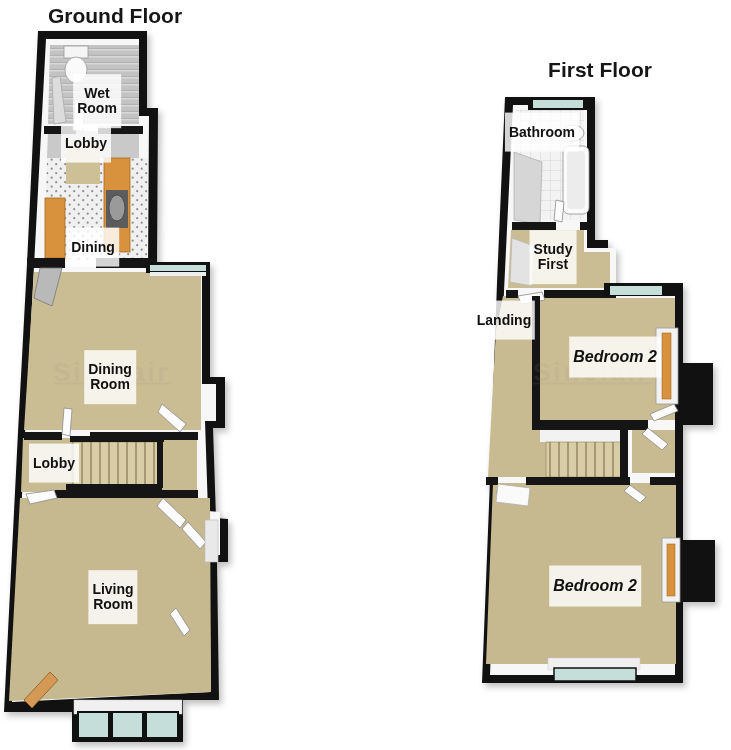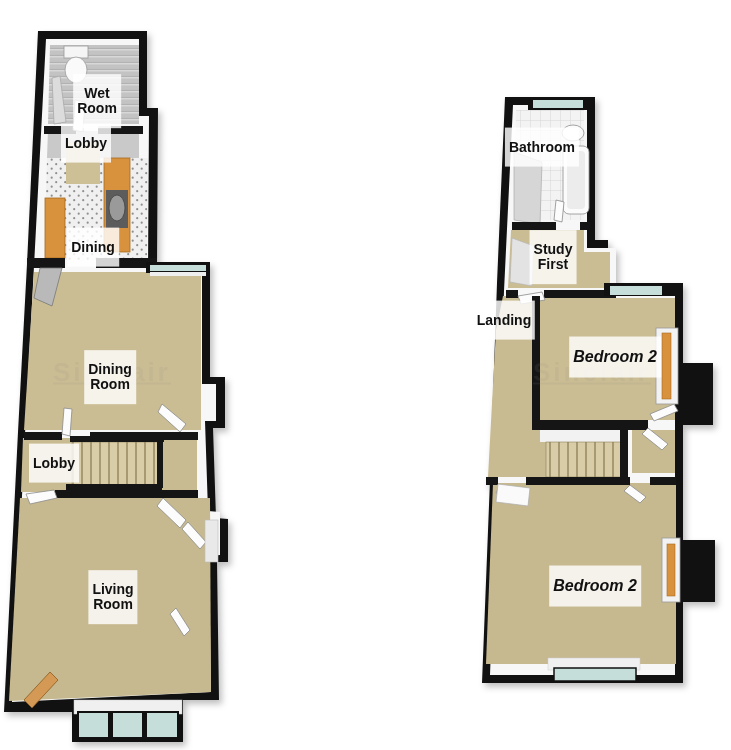--- a/index.html
+++ b/index.html
@@ -154,31 +154,33 @@
       <rect x="662" y="538" width="18" height="64" fill="#f2f2f2" stroke="#999" stroke-width="0.8"></rect>
       <rect x="667" y="544" width="8" height="52" fill="#d8913c" stroke="#a96c22" stroke-width="0.6"></rect>
       <rect x="548" y="658" width="92" height="12" fill="#f0f0f0" stroke="#ccc" stroke-width="0.5"></rect>
       <rect x="554" y="668" width="82" height="13" fill="#c6ded9" stroke="#111" stroke-width="1.5"></rect>
     </g>
   </svg>
 
   <div class="watermark" style="left:112px;top:372px">Sinclair</div>
   <div class="watermark" style="left:592px;top:372px">Sinclair</div>
 
+  <div class="floor-title" style="left:115px;top:16px">Ground Floor</div>
+  <div class="floor-title" style="left:600px;top:70px">First Floor</div>
 
   <div class="room-label" style="left:97px;top:101px">Wet
 Room</div>
   <div class="room-label" style="left:86px;top:143px">Lobby</div>
   <div class="room-label" style="left:93px;top:247px">Dining</div>
   <div class="room-label" style="left:110px;top:377px">Dining
 Room</div>
   <div class="room-label" style="left:54px;top:463px">Lobby</div>
   <div class="room-label" style="left:113px;top:597px">Living
 Room</div>
 
-  <div class="room-label" style="left:542px;top:147px">Bathroom</div>
+  <div class="room-label" style="left:542px;top:132px">Bathroom</div>
   <div class="room-label" style="left:553px;top:257px">Study
 First</div>
   <div class="room-label" style="left:504px;top:320px">Landing</div>
   <div class="room-label lg" style="left:615px;top:357px">Bedroom 2</div>
   <div class="room-label lg" style="left:595px;top:586px">Bedroom 2</div>
 
 </div>
 
 </body></html>

